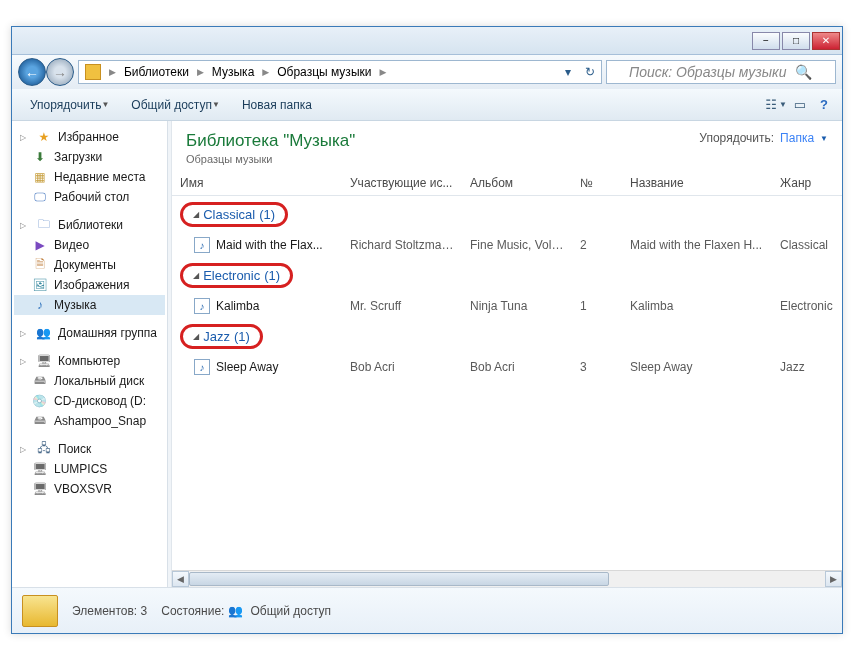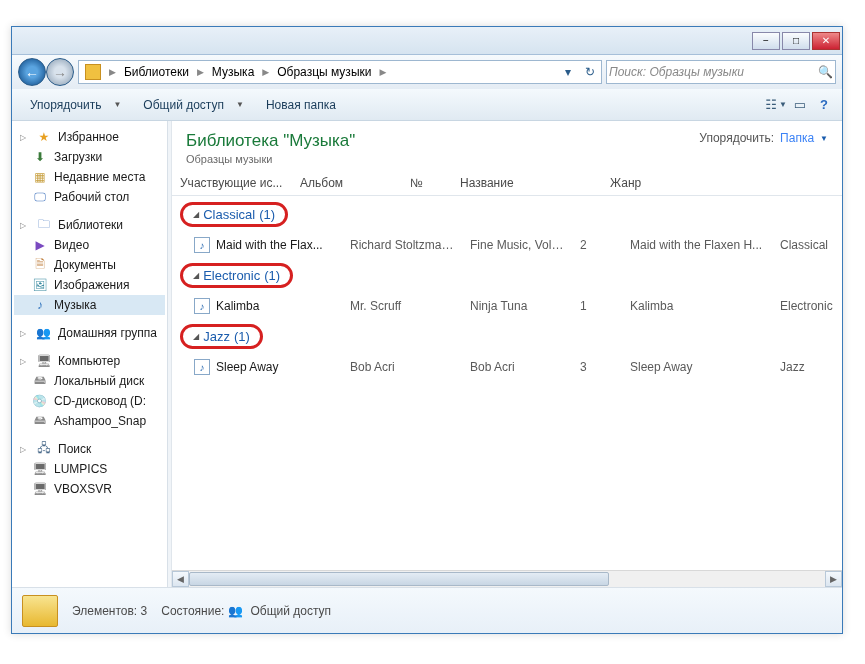--- a/index.html
+++ b/index.html
@@ -10,24 +10,24 @@
 .tb-btn.close { background: linear-gradient(#e88,#c23); color: #fff; border-color: #a33; }
 .navbar { height: 34px; background: linear-gradient(#f6fafd,#e4ecf4); display: flex; align-items: center; padding: 3px 6px; gap: 4px; }
 .nav-btns { display: flex; gap: 0; }
 .nav-circ { width: 28px; height: 28px; border-radius: 50%; background: radial-gradient(#5aa4e0 30%,#2b6ca8 70%); display: flex; align-items: center; justify-content: center; color: #fff; font-size: 14px; border: 1px solid #2a5c8a; }
 .nav-circ.fwd { background: radial-gradient(#d8e2ec 30%,#a8b8c8 70%); color: #888; }
 .addr { flex: 1; height: 24px; border: 1px solid #9db7d0; background: #fff; display: flex; align-items: center; font-size: 12px; }
 .addr-seg { padding: 0 6px; display: flex; align-items: center; gap: 4px; height: 100%; }
 .addr-chev { color: #888; font-size: 9px; padding: 0 2px; }
 .addr-ico { width: 16px; height: 16px; background: #f0c040; border: 1px solid #c89020; }
 .addr-ref { width: 22px; display: flex; justify-content: center; color: #2a5c8a; }
-.search { width: 230px; height: 24px; border: 1px solid #9db7d0; background: #fff; display: flex; align-items: center; font-size: 12px; padding: 0 2px; color: #888; font-style: italic; }
+.search { width: 230px; height: 24px; border: 1px solid #9db7d0; background: #fff; display: flex; align-items: center; font-size: 14px; padding: 0 22px; color: #888; font-style: italic; }
 .search .sico { margin-left: auto; color: #2a5c8a; font-style: normal; }
 .toolbar { height: 32px; background: linear-gradient(#f4f9fd,#e0eaf2); border-bottom: 1px solid #c8d6e2; display: flex; align-items: center; font-size: 12px; padding: 0 8px; gap: 2px; }
-.tb-item { padding: 4px 10px; color: #1a3c5a; display: flex; align-items: center; gap: 12px; }
+.tb-item { padding: 4px 10px; color: #1a3c5a; display: flex; align-items: center; gap: 0; }
 .tb-item .dd { font-size: 8px; color: #555; }
 .tb-right { margin-left: auto; display: flex; gap: 4px; align-items: center; }
 .tb-ico { width: 20px; height: 18px; display: flex; align-items: center; justify-content: center; color: #3a5c7a; font-size: 13px; }
 .body { flex: 1; display: flex; overflow: hidden; }
 .sidebar { width: 190px; background: #fff; border-right: 1px solid #d8e0e8; padding: 6px 2px; font-size: 12px; overflow: hidden; }
 .sb-group { margin-bottom: 8px; }
 .sb-item { display: flex; align-items: center; gap: 6px; padding: 2px 4px 2px 18px; color: #1a1a1a; white-space: nowrap; }
 .sb-item.head { padding-left: 6px; }
 .sb-item.sel { background: #d8e8f4; }
 .sb-exp { font-size: 8px; color: #888; width: 10px; }
@@ -227,20 +227,21 @@
           <div class="csub">Образцы музыки</div>
         </div>
         <div class="csort">
           <span>Упорядочить:</span>
           <a>Папка</a>
           <span style="font-size:8px;color:#1a5cad">▼</span>
         </div>
       </div>
 
       <div class="cols">
+        <div class="col c1">Имя</div>
         <div class="col c2">Участвующие ис...</div>
         <div class="col c3">Альбом</div>
         <div class="col c4">№</div>
         <div class="col c5">Название</div>
         <div class="col c6">Жанр</div>
       </div>
 
       <div id="groups">
           <div class="grp">
             <span class="hlred">

